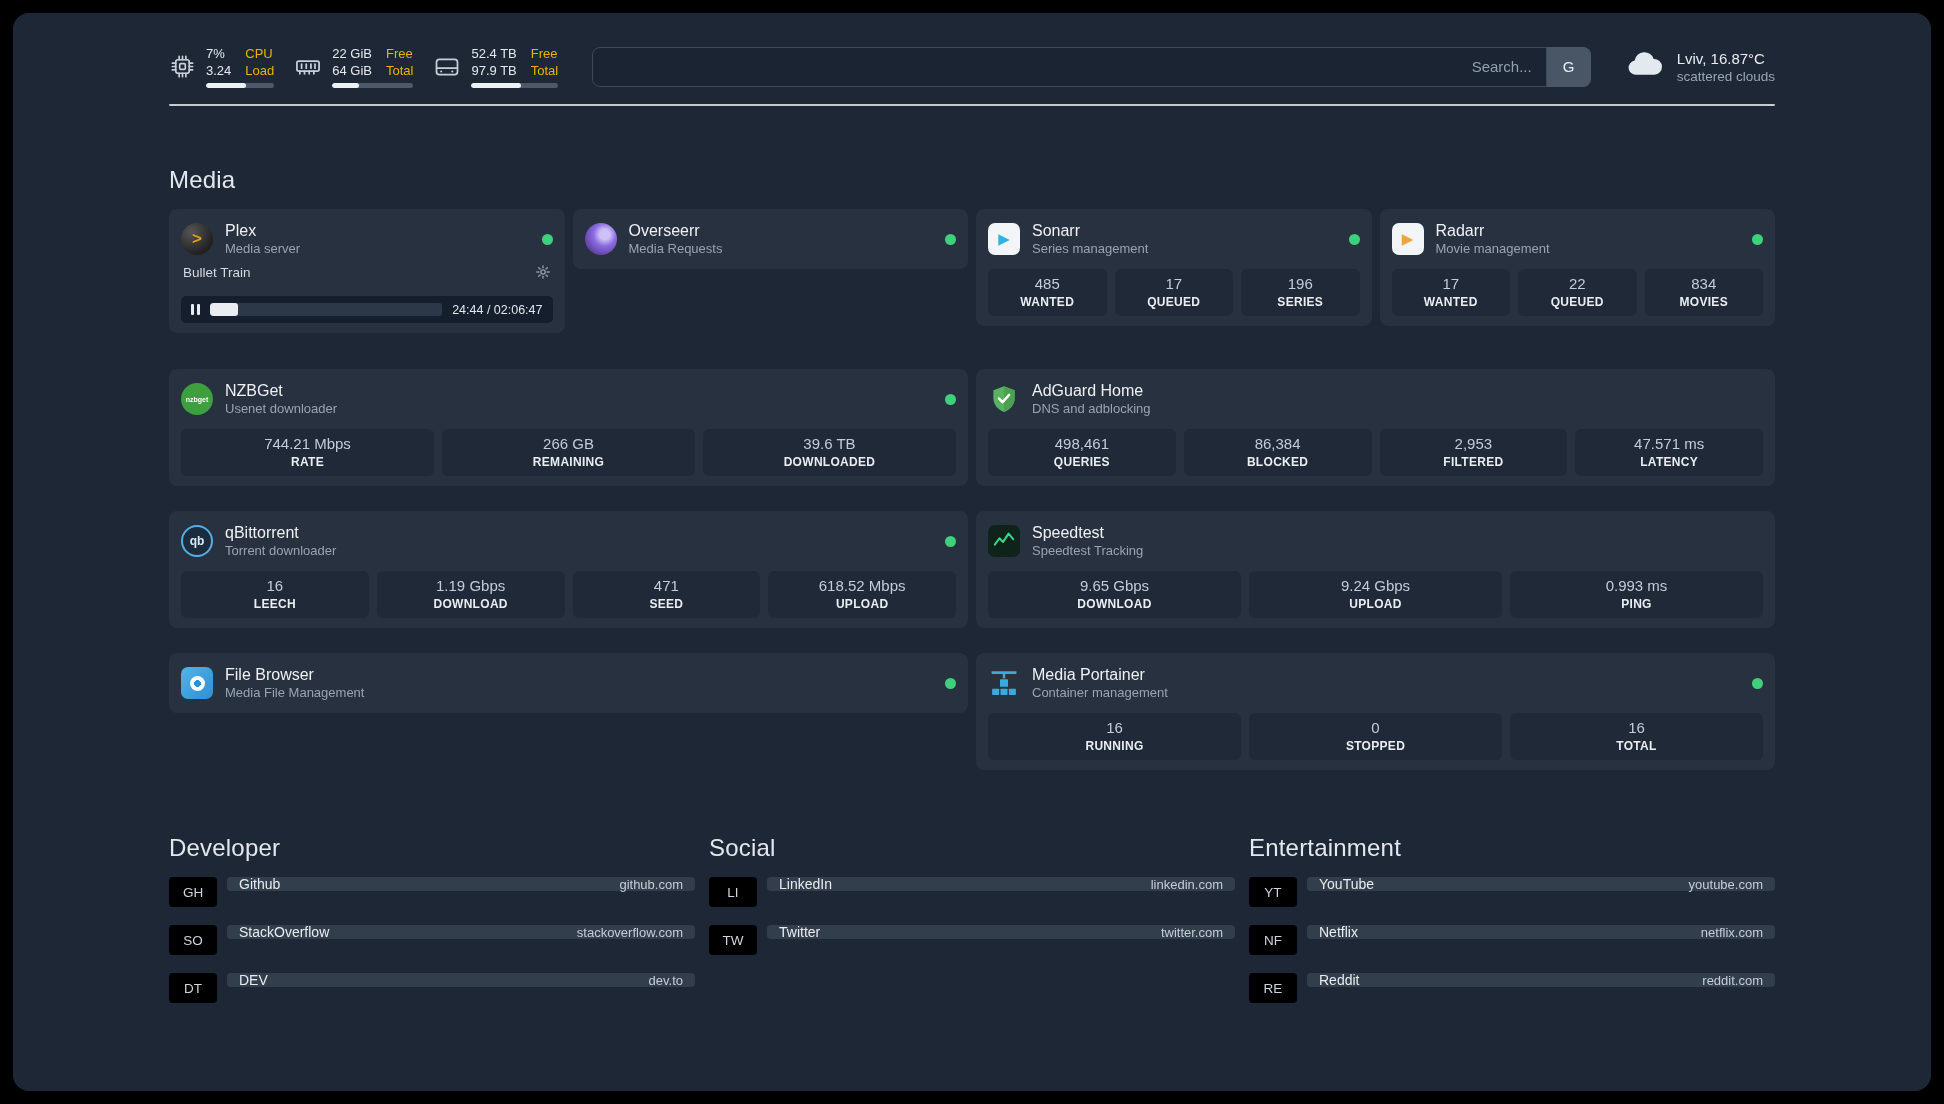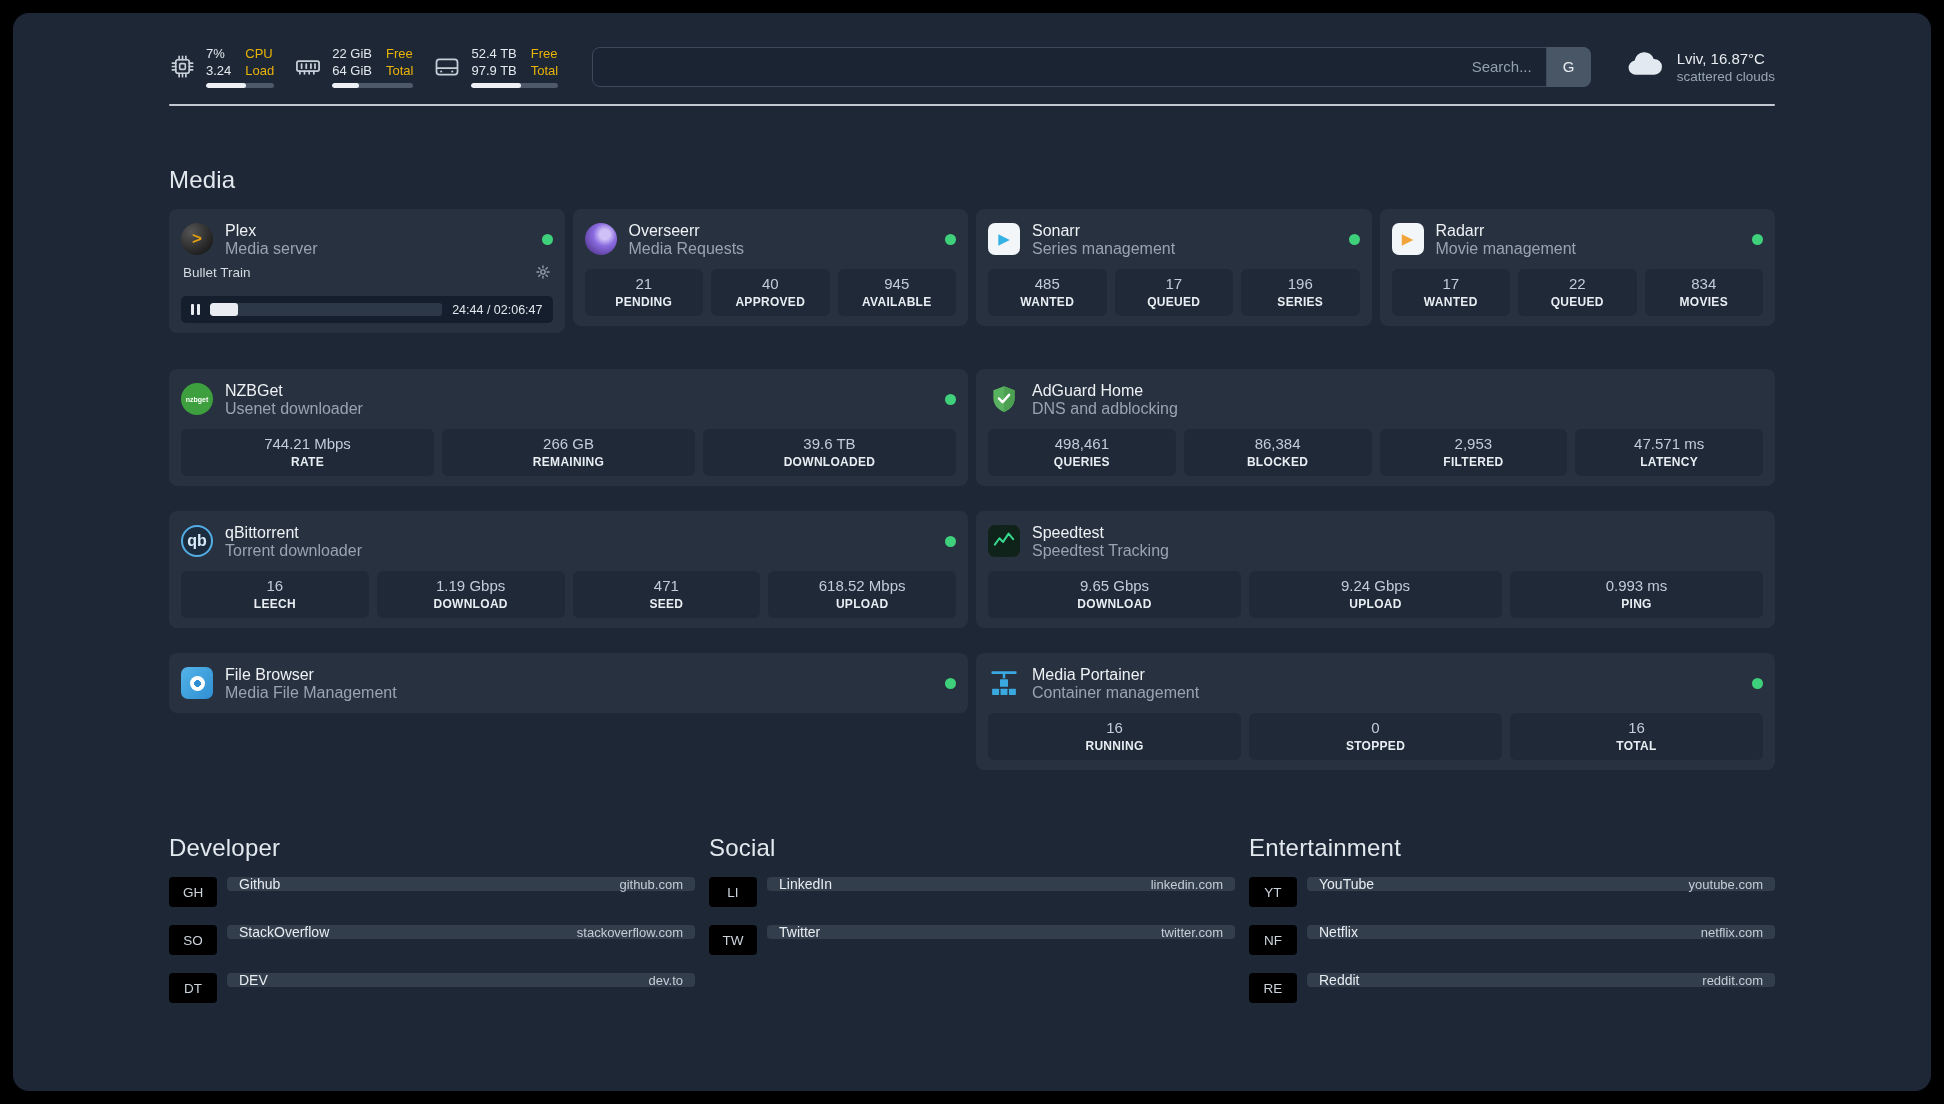--- a/index.html
+++ b/index.html
@@ -50,21 +50,21 @@
 
   
   h2{font-size:24px;font-weight:500;color:#e3e8ee;margin:0 0 15px 0;letter-spacing:.2px;}
   .sec-media{margin-top:60px;}
   .media-grid{display:grid;grid-template-columns:repeat(4,1fr);gap:8px;align-items:start;}
 
   .card{background:#28313f;border-radius:8px;padding:10px 12px;box-sizing:border-box;}
   .card-head{display:flex;align-items:center;gap:12px;min-height:40px;cursor:pointer;}
   .titles{display:flex;flex-direction:column;}
   .titles .t{font-size:16px;color:#eef2f5;font-weight:500;line-height:20px;}
-  .titles .s{font-size:16px;color:#98a4b1;line-height:16px;}
+  .titles .s{font-size:13px;color:#98a4b1;line-height:16px;}
   .dot{margin-left:auto;width:11px;height:11px;border-radius:50%;background:#3fd07b;flex:0 0 auto;}
 
   .stats{display:flex;gap:8px;margin-top:10px;}
   .tile{flex:1;background:#1f2937;border-radius:6px;padding:6px 4px;text-align:center;
         display:flex;flex-direction:column;gap:2px;}
   .tile-value{font-size:15px;color:#c3ccd8;line-height:18px;white-space:nowrap;}
   .tile-label{font-size:12px;font-weight:700;color:#e9eef3;letter-spacing:.3px;line-height:15px;}
 
   
   .player{margin-top:5px;}
@@ -88,21 +88,21 @@
   .svc{flex:0 0 auto;display:flex;align-items:center;justify-content:center;
        width:32px;height:32px;box-sizing:border-box;}
   .svc.round{border-radius:50%;}
   .svc.square{border-radius:7px;}
   .svc.plex{background:radial-gradient(circle at 32% 28%,#555 0%,#1f1f1f 75%);
             color:#e5a00d;font-weight:700;font-size:17px;}
   .svc.overseerr{background:radial-gradient(circle at 62% 36%,#cfc0f7 0 5px,#8b6ce0 40%,#46297f 95%);}
   .svc.sonarr{background:#f3f6f9;color:#33b2e4;font-size:15px;}
   .svc.radarr{background:#f3f6f9;color:#f0a43a;font-size:15px;}
   .svc.nzbget{background:#3d9f3d;color:#fff;font-size:7px;font-weight:700;letter-spacing:0;}
-  .svc.qb{background:#1b2c3e;border:2px solid #54aee6;color:#d6ecfb;font-size:16px;font-weight:700;}
+  .svc.qb{background:#1b2c3e;border:2px solid #54aee6;color:#d6ecfb;font-size:12px;font-weight:700;}
   .svc.fb{background:linear-gradient(135deg,#53b3e8,#2f8fd3);}
   .fb-disc{width:15px;height:15px;border-radius:50%;
            background:radial-gradient(circle,#2f8fd3 0 3.5px,#ffffff 3.6px);}
   .svc.speedtest{background:#10231a;}
   .svc.plain{background:transparent;}
 
   
   .bookmarks{margin-top:64px;display:grid;grid-template-columns:repeat(3,1fr);gap:14px;
              align-items:start;padding-bottom:30px;}
   .bm-row{display:flex;gap:10px;margin-bottom:18px;}
@@ -255,34 +255,20 @@
 
         <div class="card">
           <div class="card-head">
             <span class="svc round overseerr"></span>
             <div class="titles">
               <div class="t">Overseerr</div>
               <div class="s">Media Requests</div>
             </div>
             <span class="dot"></span>
           </div>
-          <div class="stats">
-            <div class="tile">
-              <span class="tile-value">21</span>
-              <span class="tile-label">PENDING</span>
-            </div>
-            <div class="tile">
-              <span class="tile-value">40</span>
-              <span class="tile-label">APPROVED</span>
-            </div>
-            <div class="tile">
-              <span class="tile-value">945</span>
-              <span class="tile-label">AVAILABLE</span>
-            </div>
-          </div>
         </div>
 
         <div class="card">
           <div class="card-head">
             <span class="svc square sonarr">▶</span>
             <div class="titles">
               <div class="t">Sonarr</div>
               <div class="s">Series management</div>
             </div>
             <span class="dot"></span>

